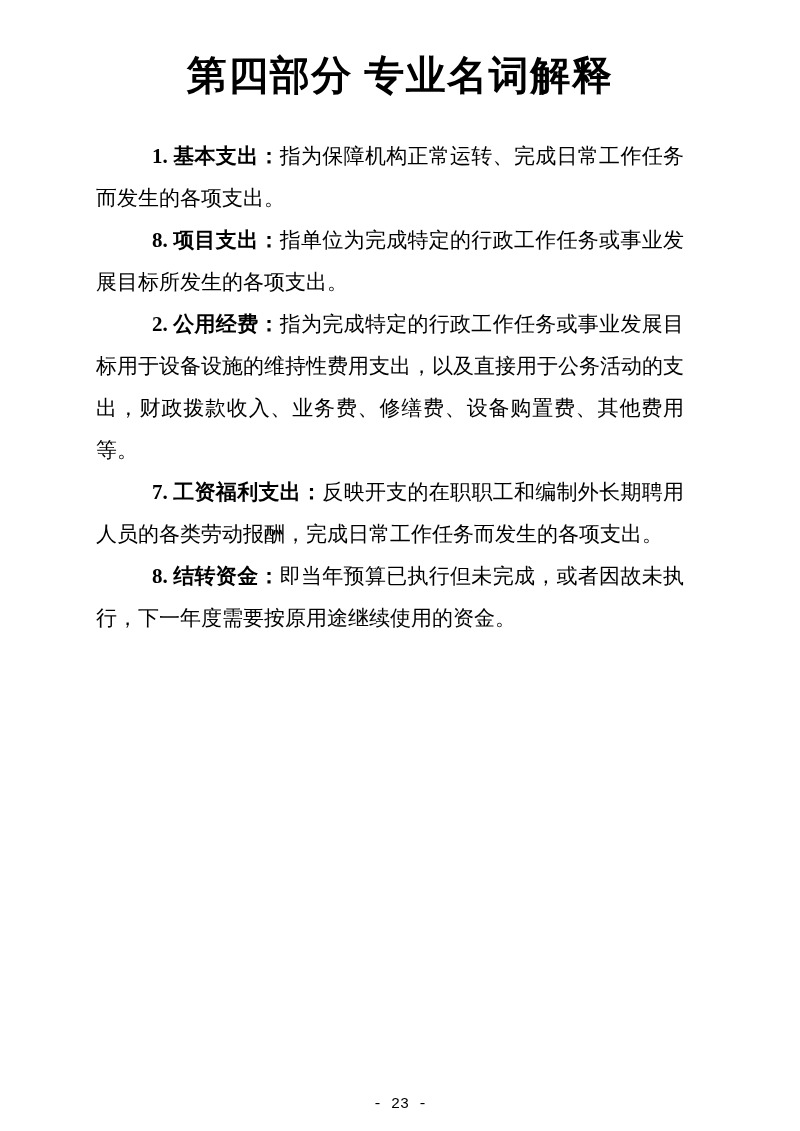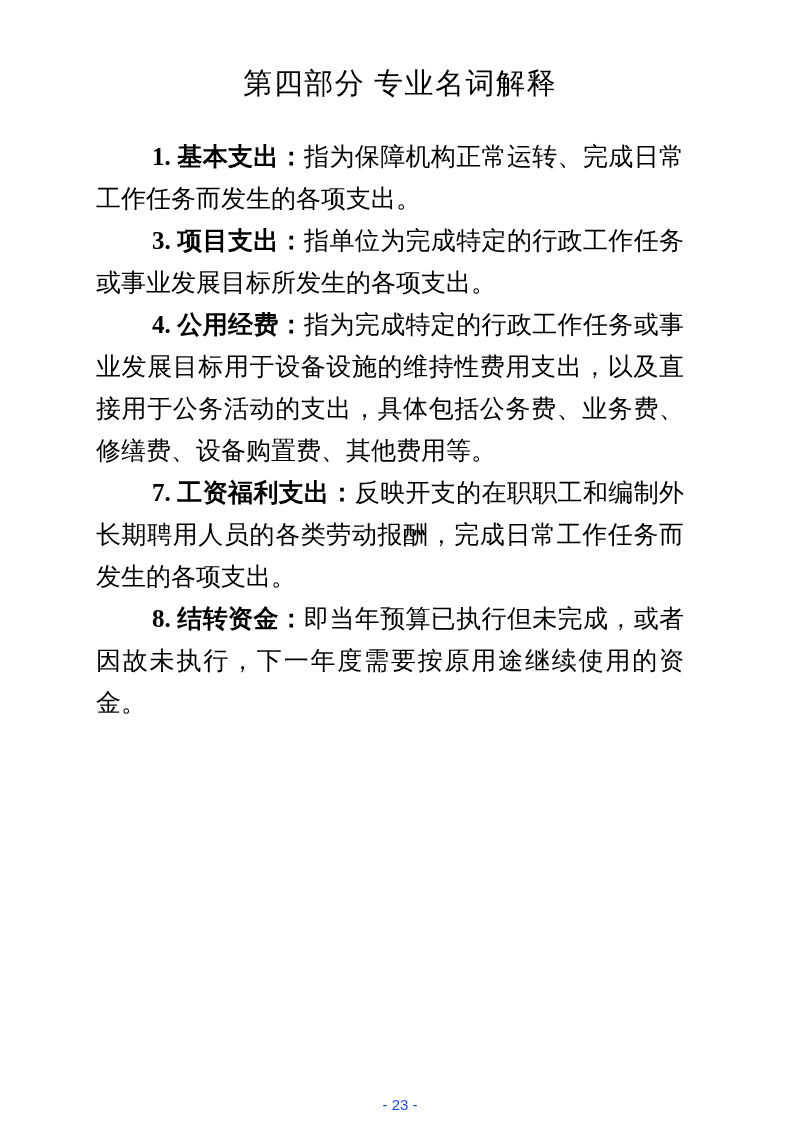--- a/index.html
+++ b/index.html
@@ -13,69 +13,69 @@
     color: #000000;
     font-family: "Liberation Serif", serif;
   }
   .page {
     width: 100%;
     height: 100%;
     position: relative;
     background: #ffffff;
   }
   .doc-title {
-    padding-top: 64px;
+    padding-top: 48px;
     text-align: center;
-    font-size: 29px;
-    font-weight: 400;
+    font-size: 40px;
+    font-weight: 700;
     letter-spacing: 1.5px;
     font-family: "Liberation Serif", serif;
   }
   .body-text {
     margin: 32px 116px 0 96px;
-    font-size: 25px;
+    font-size: 21px;
     line-height: 42px;
     text-align: justify;
     text-justify: inter-character;
   }
   .term {
     text-indent: 56px;
     margin: 0;
   }
   .term-label {
     font-weight: 700;
   }
   .page-number {
     position: absolute;
     bottom: 18px;
     left: 0;
     width: 100%;
     text-align: center;
-    font-family: Liberation Sans, sans-serif;
+    font-family: Liberation Mono, monospace;
     font-size: 15px;
-    color: #1d4ed8;
+    color: #000000;
     margin-top: 44px;
   }
 </style>
 </head>
 <body>
 
 <div class="page">
 
   <h1 class="doc-title">第四部分 专业名词解释</h1>
 
   <div class="body-text">
 
     <p class="term"><span class="term-label">1. 基本支出：</span><span class="term-def">指为保障机构正常运转、完成日常工作任务而发生的各项支出。</span></p>
 
-    <p class="term"><span class="term-label">3. 项目支出：</span><span class="term-def">指单位为完成特定的行政工作任务或事业发展目标所发生的各项支出。</span></p>
+    <p class="term"><span class="term-label">8. 项目支出：</span><span class="term-def">指单位为完成特定的行政工作任务或事业发展目标所发生的各项支出。</span></p>
 
 
 
-    <p class="term"><span class="term-label">4. 公用经费：</span><span class="term-def">指为完成特定的行政工作任务或事业发展目标用于设备设施的维持性费用支出，以及直接用于公务活动的支出，具体包括公务费、业务费、修缮费、设备购置费、其他费用等。</span></p>
+    <p class="term"><span class="term-label">2. 公用经费：</span><span class="term-def">指为完成特定的行政工作任务或事业发展目标用于设备设施的维持性费用支出，以及直接用于公务活动的支出，财政拨款收入、业务费、修缮费、设备购置费、其他费用等。</span></p>
 
     <p class="term"><span class="term-label">7. 工资福利支出：</span><span class="term-def">反映开支的在职职工和编制外长期聘用人员的各类劳动报酬，完成日常工作任务而发生的各项支出。</span></p>
 
     <p class="term"><span class="term-label">8. 结转资金：</span><span class="term-def">即当年预算已执行但未完成，或者因故未执行，下一年度需要按原用途继续使用的资金。</span></p>
 
 
   </div>
 
   <div class="page-number">- 23 -</div>
 

